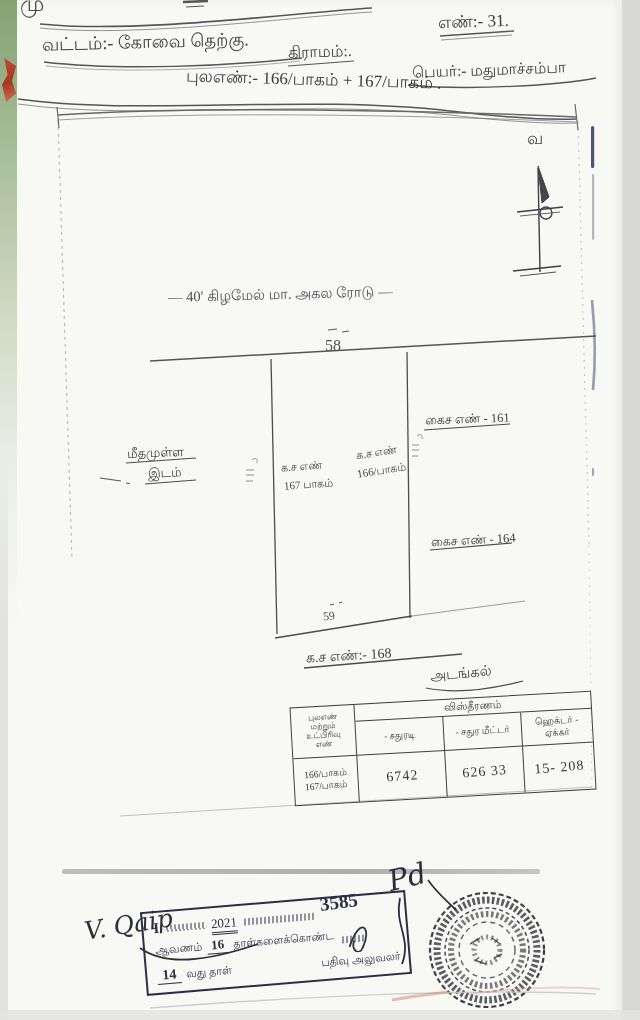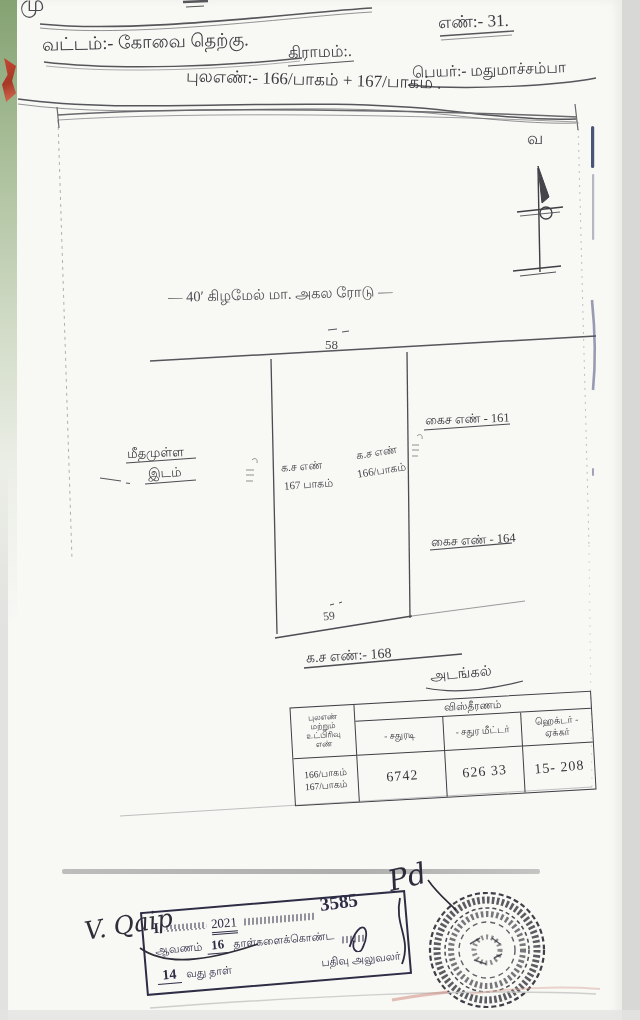--- a/index.html
+++ b/index.html
@@ -17,21 +17,21 @@
   .linework{position:absolute;left:0;top:0;pointer-events:none;}
   .hw{position:absolute;white-space:nowrap;color:#3b3b40;}
   .t-topfrag{left:20px;top:-9px;font-size:22px;color:#4a4a50;}
   .t-num{left:438px;top:12px;font-size:17px;transform:rotate(-2deg);}
   .t-district{left:42px;top:32px;font-size:18px;transform:rotate(-1.5deg);}
   .t-village{left:288px;top:43px;font-size:16px;transform:rotate(-2deg);}
   .t-name{left:412px;top:61px;font-size:15.5px;transform:rotate(-2deg);}
   .t-survey{left:186px;top:70px;font-size:17px;transform:rotate(1.6deg);}
   .t-north{left:527px;top:129px;font-size:17px;color:#45454b;}
   .t-road{left:168px;top:286px;font-size:14.5px;transform:rotate(-1.5deg);color:#4e4e54;}
-  .t-58{left:325px;top:337px;font-size:13px;color:#4e4e54;}
+  .t-58{left:325px;top:337px;font-size:16px;color:#4e4e54;}
   .t-59{left:323px;top:609px;font-size:12px;transform:rotate(-6deg);color:#4e4e54;}
   .t-pl1{left:281px;top:460px;font-size:11px;transform:rotate(-4deg);color:#46464c;}
   .t-pl2{left:284px;top:478px;font-size:11px;transform:rotate(-4deg);color:#46464c;}
   .t-pr1{left:356px;top:446px;font-size:11px;transform:rotate(-9deg);color:#46464c;}
   .t-pr2{left:357px;top:464px;font-size:11px;transform:rotate(-9deg);color:#46464c;}
   .t-e1{left:425px;top:412px;font-size:12.5px;transform:rotate(-2deg);}
   .t-e2{left:431px;top:533px;font-size:12.5px;transform:rotate(-3deg);}
   .t-w1{left:127px;top:445px;font-size:13px;transform:rotate(-2deg);}
   .t-w2{left:148px;top:465px;font-size:13px;transform:rotate(-3deg);}
   .t-south{left:306px;top:648px;font-size:14px;transform:rotate(-3.5deg);}

